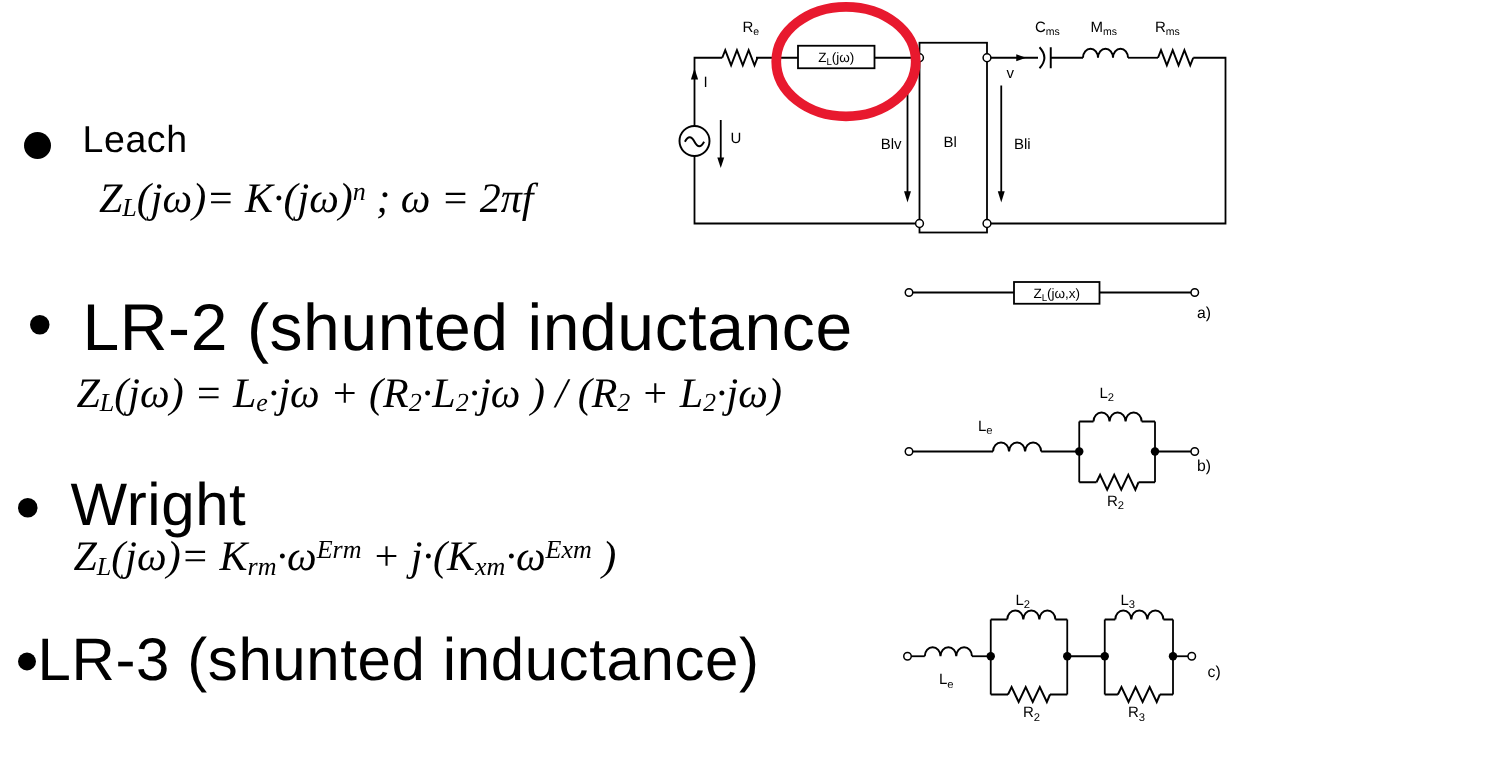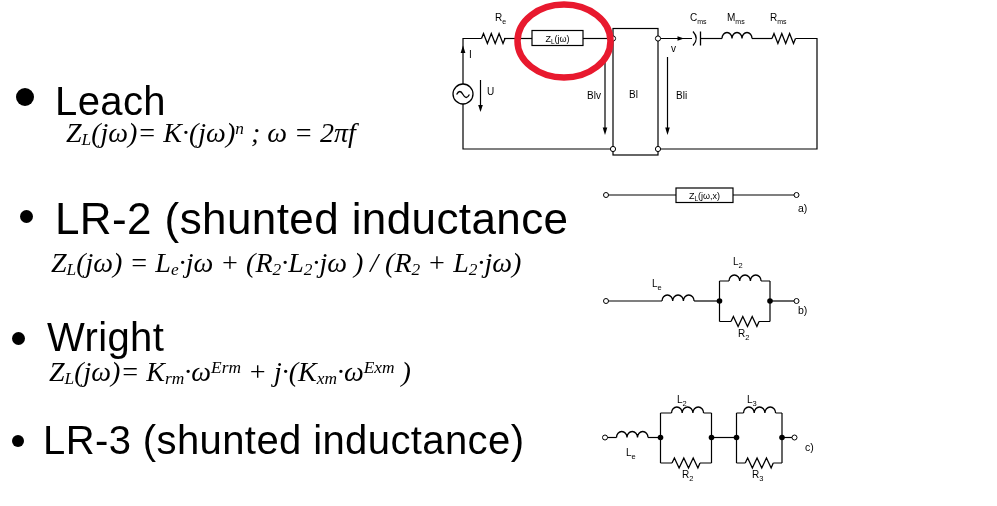--- a/index.html
+++ b/index.html
@@ -27,24 +27,24 @@
 </head>
 <body>
 
 <div id="slide">
 
   <div class="bullet" style="left:16px;top:88px;width:18px;height:18px;"></div>
   <div class="bullet" style="left:20px;top:210px;width:13px;height:13px;"></div>
   <div class="bullet" style="left:12px;top:332px;width:13px;height:13px;"></div>
   <div class="bullet" style="left:12px;top:435px;width:12px;height:12px;"></div>
 
-  <div class="title" style="left:55px;top:81px;font-size:40px;">Leach</div>
+  <div class="title" style="left:55px;top:81px;font-size:25px;">Leach</div>
   <div class="title" style="left:55px;top:197px;font-size:44px;">LR-2 (shunted inductance</div>
   <div class="title" style="left:47px;top:317px;font-size:40px;text-align:center;">Wright</div>
-  <div class="title" style="left:43px;top:420px;font-size:40px;">LR-3 (shunted inductance)</div>
+  <div class="title" style="left:25px;top:420px;font-size:40px;">LR-3 (shunted inductance)</div>
 
   <div class="formula" style="left:66px;top:116px;"><span>Z</span><sub>L</sub><span>(jω)= K·(jω)</span><sup>n</sup><span> ;  ω = 2πf</span></div>
   <div class="formula" style="left:51px;top:246px;"><span>Z</span><sub>L</sub><span>(jω) = L</span><sub>e</sub><span>·jω + (R</span><sub>2</sub><span>·L</span><sub>2</sub><span>·jω ) / (R</span><sub>2</sub><span> + L</span><sub>2</sub><span>·jω)</span></div>
   <div class="formula" style="left:49px;top:355px;text-align:center;"><span>Z</span><sub>L</sub><span>(jω)= K</span><sub>rm</sub><span>·ω</span><sup>Erm</sup><span> + j·(K</span><sub>xm</sub><span>·ω</span><sup>Exm</sup><span> )</span></div>
 
   <svg id="circuits" viewBox="0 0 997 506">
 
     <g>
 
       <path class="wire" d="M463 84 V38.5 H481.5"></path>

